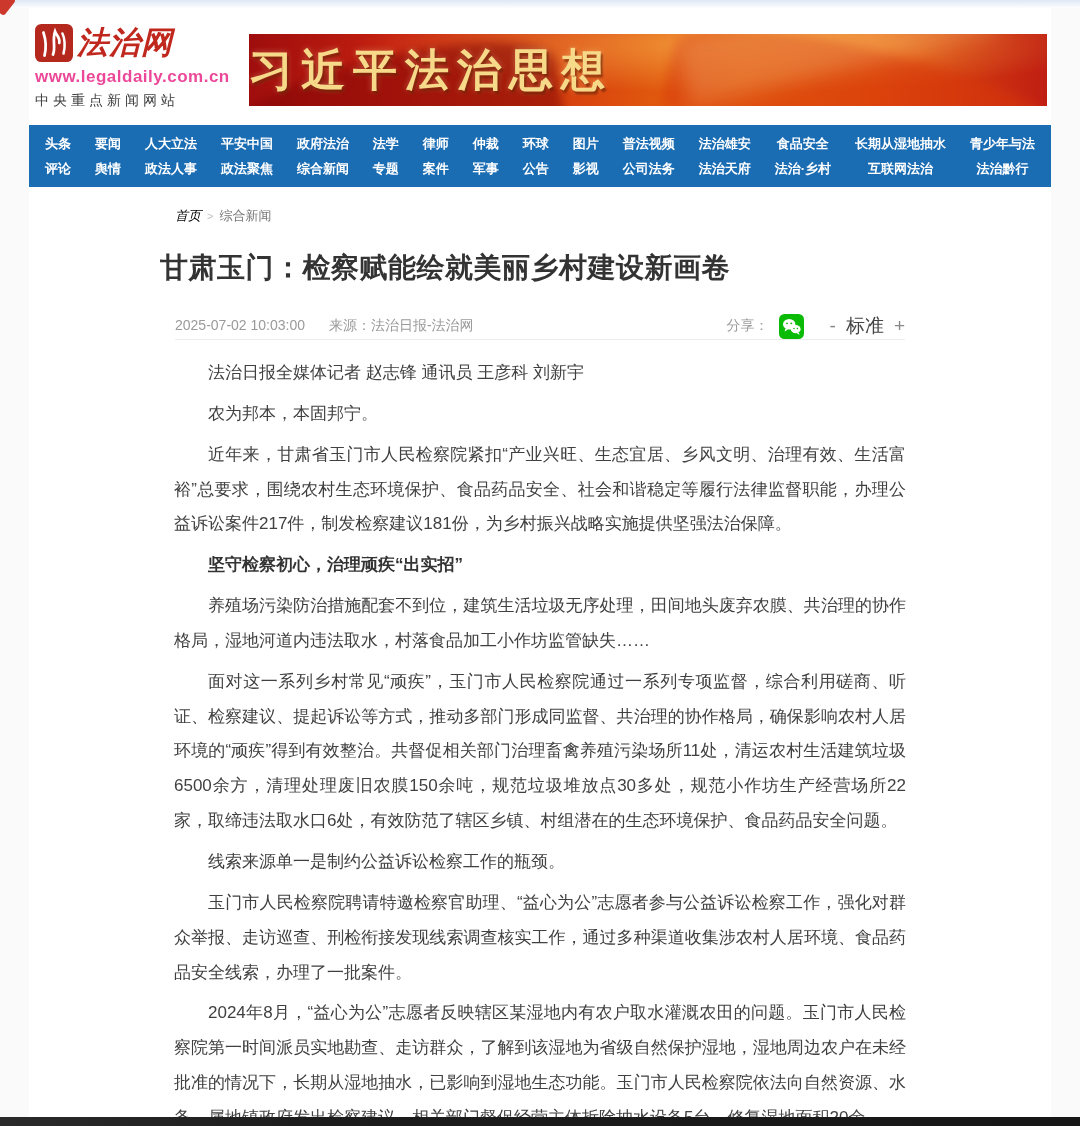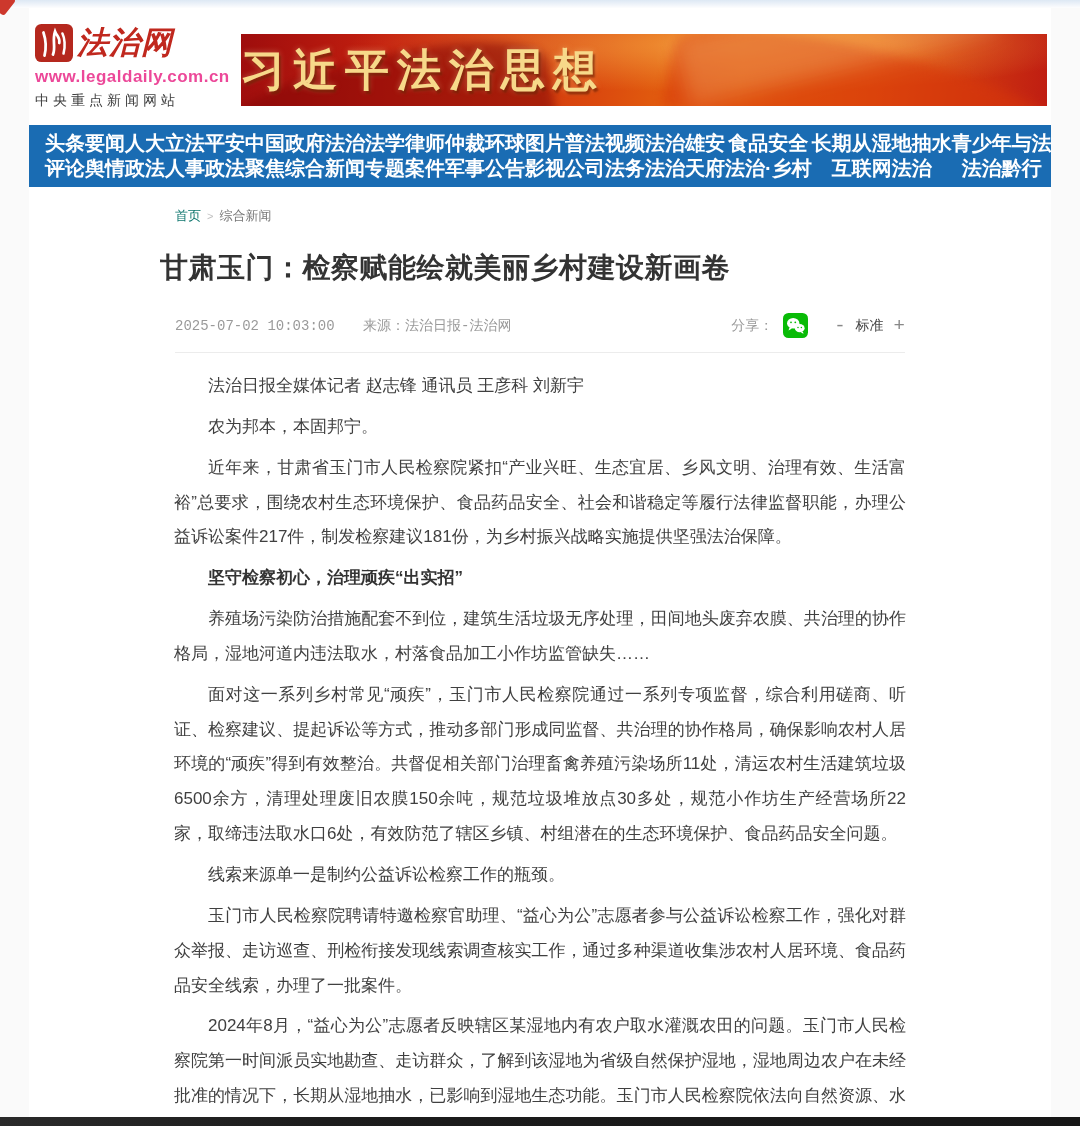--- a/index.html
+++ b/index.html
@@ -14,21 +14,21 @@
   .top-strip { height: 8px; width: 100%; background: linear-gradient(to bottom, #dde8f4, #fdfdfe); }
   .corner-mark {
     position: absolute; top: -8px; left: -8px; width: 20px; height: 20px;
     background: #cd382c; transform: rotate(38deg); border-radius: 3px; z-index: 5;
   }
   .page {
     width: 1022px; margin: 0 auto; background: #ffffff;
     min-height: 1118px; position: relative;
   }
   
-  .site-header { display: flex; align-items: flex-start; padding: 14px 4px 0 2px; }
+  .site-header { display: flex; align-items: flex-start; padding: 14px 4px 0 2px; gap: 8px; }
   .logo-block { width: 170px; padding-left: 4px; cursor: pointer; }
   .logo-row { display: flex; align-items: center; gap: 4px; }
   .seal svg { width: 38px; height: 38px; display: block; }
   .logo-text {
     color: #c0281e; font-size: 31px; font-weight: bold;
     font-family: "DejaVu Serif", serif; font-style: italic; letter-spacing: 1px;
   }
   .logo-url { font-weight: bold; font-size: 17px; color: #ec4899; margin-top: 3px; letter-spacing: .5px; }
   .logo-tagline { font-size: 14px; color: #404040; letter-spacing: 4px; margin-top: 5px; }
   .banner {
@@ -52,48 +52,48 @@
     font-size: 44px; letter-spacing: 8px; color: #f7d98a;
     text-shadow: 2px 3px 2px rgba(110,30,0,.65), 0 0 6px rgba(255,240,180,.35);
   }
   
   .main-nav {
     margin-top: 15px; background: #1a6cb3; padding: 6px 16px;
     display: flex; justify-content: space-between;
   }
   .nav-col { text-align: center; }
   .nav-link {
-    display: block; color: #ffffff; font-size: 20px; font-weight: bold;
+    display: block; color: #ffffff; font-size: 13px; font-weight: bold;
     line-height: 25px; text-decoration: none; cursor: pointer; white-space: nowrap;
   }
   
   .breadcrumb { margin: 20px 0 0 146px; font-size: 13px; }
-  .bc-home { color: #0f766e; cursor: pointer; text-decoration: none; }
+  .bc-home { color: #000000; cursor: pointer; text-decoration: none; font-style: italic; }
   .bc-sep { margin: 0 6px; color: #c0c0c0; font-size: 11px; }
   .bc-current { color: #777777; cursor: pointer; text-decoration: none; }
   
   .article-title {
     width: 760px; margin: 24px auto 0; 
     font-size: 28px; color: #333333; font-weight: bold; letter-spacing: .5px;
   }
   .meta-row {
     width: 730px; margin: 26px auto 0;
     display: flex; justify-content: space-between; align-items: center;
     font-size: 14px; color: #9a9a9a;
-    padding-bottom: 14px; border-bottom: 1px solid #ececec; font-family: Liberation Mono, monospace;
+    border-bottom: 1px solid #ececec;
   }
   .meta-left span + span { margin-left: 20px; }
   .meta-right { display: flex; align-items: center; }
   .share-label { margin-right: 10px; margin-left: 12px; }
   .wechat { cursor: pointer; }
   .wechat svg { width: 25px; height: 25px; display: block; }
   .font-minus, .font-plus { color: #888888; font-size: 19px; cursor: pointer; }
   .font-minus { margin: 0 10px 0 26px; }
   .font-plus  { margin-left: 10px; }
-  .font-label { color: #444444; font-size: 14px; cursor: pointer; }
+  .font-label { color: #444444; font-size: 19px; cursor: pointer; }
   
   .article-body {
     width: 732px; margin: 16px auto 0;
     font-size: 17px; line-height: 2.05; color: #404040; text-align: justify;
   }
   .article-body p { margin: 0 0 6px; text-indent: 2em; }
   .article-body p.heading { font-weight: bold; color: #333333; margin-top: 4px; }
   
   .bottom-bar {
     position: absolute; left: 0; bottom: 0; width: 1080px; height: 9px;

